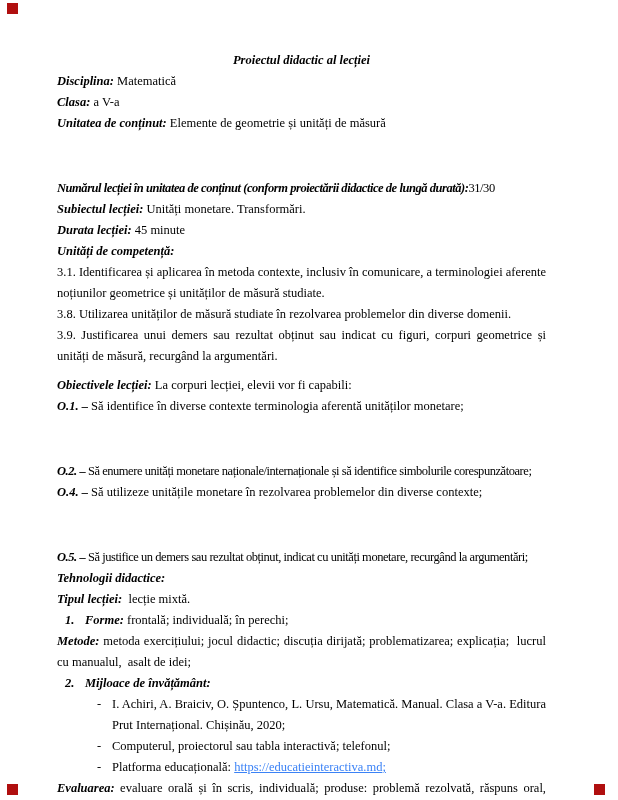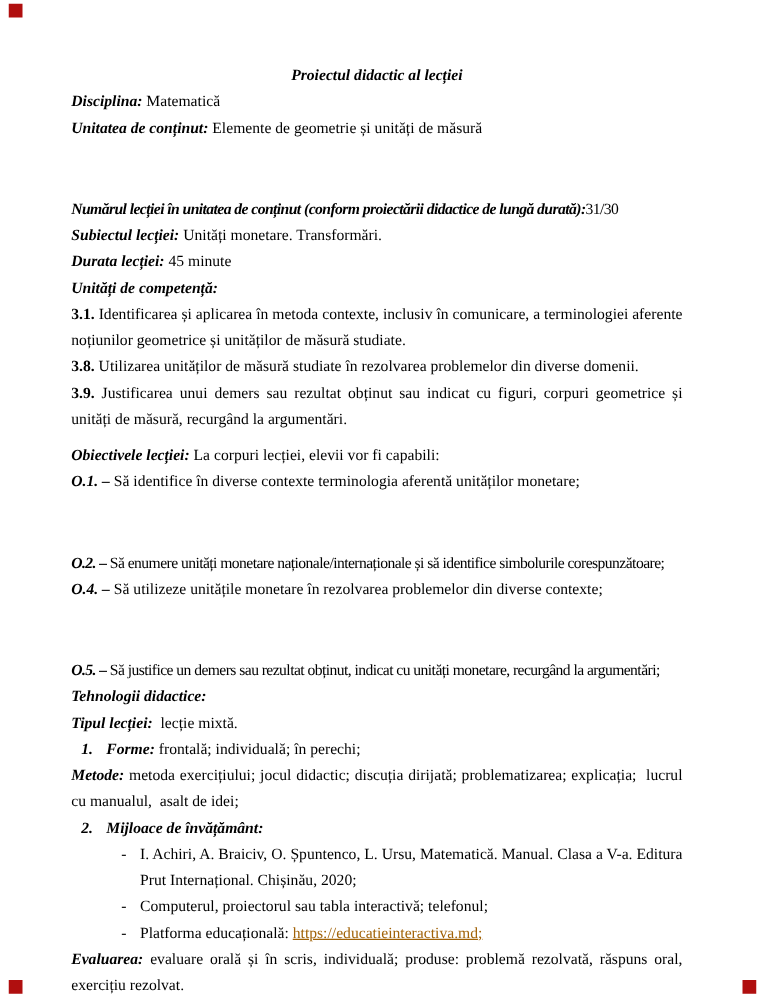--- a/index.html
+++ b/index.html
@@ -14,45 +14,46 @@
     overflow: hidden;
   }
   .page {
     box-sizing: border-box;
     width: 618px; height: 800px;
     padding: 50px 72px 0 57px;
     position: relative;
   }
   p { margin: 0; }
   .bi { font-weight: bold; font-style: italic; }
-  .b  { font-weight: bold; }
+  .b  { font-weight: normal; }
   .title { text-align: center; }
   .just { text-align: justify; }
   .nowrap { white-space: nowrap; }
   .tight { letter-spacing: -0.45px; margin-top: 44px; }
   .gap-above { margin-top: 8px; }
   .num-item { margin-left: 8px; }
   .num-item .num { display: inline-block; width: 20px; }
   .dash-item { margin-left: 55px; position: relative; }
   .dash-item .dash { position: absolute; left: -15px; top: 0; }
-  .link { text-decoration: underline; color: #a16207; cursor: pointer; }
+  .link { text-decoration: underline; color: #3b82f6; cursor: pointer; }
   .marker { position: absolute; width: 11px; height: 11px; background: #b00f0f; }
   .marker.tl { left: 7px;  top: 3px; }
   .marker.bl { left: 7px;  top: 784px; }
   .marker.br { left: 594px; top: 784px; }
 </style>
 </head>
 <body>
 
 <div class="page">
 
   <p class="title"><span class="bi">Proiectul didactic al lecției</span></p>
 
   <p class="nowrap"><span class="bi">Disciplina:</span><span> Matematică</span></p>
 
+  <p class="nowrap"><span class="bi">Clasa:</span><span> a V-a</span></p>
 
   <p class="nowrap"><span class="bi">Unitatea de conținut:</span><span> Elemente de geometrie și unități de măsură</span></p>
 
   <p class="nowrap tight"><span class="bi">Numărul lecției în unitatea de conținut (conform proiectării didactice de lungă durată):</span><span>31/30</span></p>
 
   <p class="nowrap"><span class="bi">Subiectul lecției:</span><span> Unități monetare. Transformări.</span></p>
 
   <p class="nowrap"><span class="bi">Durata lecției:</span><span> 45 minute</span></p>
 
   <p class="nowrap"><span class="bi">Unități de competență:</span></p>

